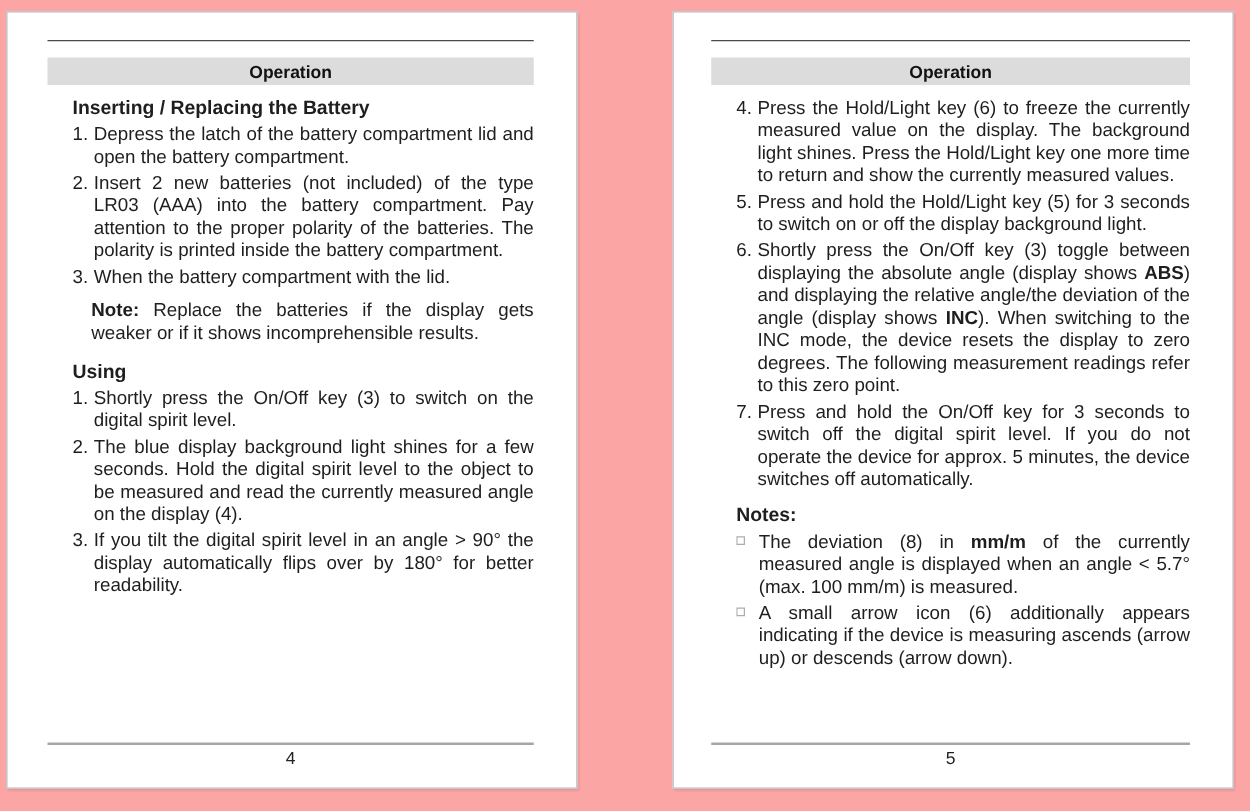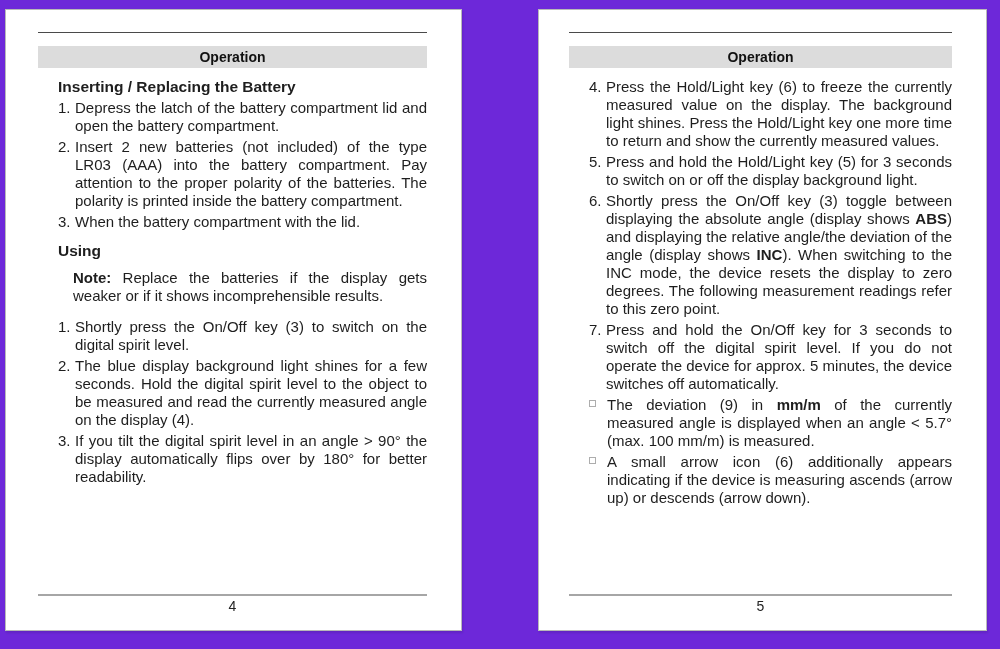--- a/index.html
+++ b/index.html
@@ -10,21 +10,21 @@
     --rule-light:#a6a6a6;
   }
   *{margin:0;padding:0;box-sizing:border-box;}
   html,body{background:#ffffff;}
   body{
     font-family:"Liberation Sans", sans-serif;
     color:var(--text);
     width:1000px;height:649px;
     position:relative;overflow:hidden;
   }
-  .canvas{position:absolute;left:0;top:0;width:1000px;height:649px;background:#6d28d9;}
+  .canvas{position:absolute;left:0;top:0;width:1000px;height:649px;background:#fca5a5;}
   .page{
     position:absolute;top:9px;height:622px;background:#fff;
     border:1px solid var(--page-border);
     box-shadow:1px 2px 2px rgba(0,0,0,0.10);
   }
   .page.left{left:5px;width:457px;}
   .page.right{left:538px;width:449px;}
   .page-inner{position:relative;height:100%;padding:22px 34px 0 32px;}
   .page.right .page-inner{padding:22px 34px 0 30px;}
   .top-rule{height:1px;background:var(--rule-dark);margin-bottom:13px;}
@@ -70,22 +70,22 @@
             <div class="li-body"><span>Depress the latch of the battery compartment lid and open the battery compartment.</span></div>
           </div>
           <div class="li">
             <span class="li-num">2.</span>
             <div class="li-body"><span>Insert 2 new batteries (not included) of the type LR03 (AAA) into the battery compartment. Pay attention to the proper polarity of the batteries. The polarity is printed inside the battery compartment.</span></div>
           </div>
           <div class="li">
             <span class="li-num">3.</span>
             <div class="li-body"><span>When the battery compartment with the lid.</span></div>
           </div>
+          <div class="blk note"><span class="b">Note:</span><span> Replace the batteries if the display gets weaker or if it shows incomprehensible results.</span></div>
           <div class="blk heading">Using</div>
-          <div class="blk note"><span class="b">Note:</span><span> Replace the batteries if the display gets weaker or if it shows incomprehensible results.</span></div>
           <div class="li">
             <span class="li-num">1.</span>
             <div class="li-body"><span>Shortly press the On/Off key (3) to switch on the digital spirit level.</span></div>
           </div>
           <div class="li">
             <span class="li-num">2.</span>
             <div class="li-body"><span>The blue display background light shines for a few seconds. Hold the digital spirit level to the object to be measured and read the currently measured angle on the display (4).</span></div>
           </div>
           <div class="li">
             <span class="li-num">3.</span>
@@ -115,25 +115,26 @@
             <div class="li-body"><span>Press and hold the Hold/Light key (5) for 3 seconds to switch on or off the display background light.</span></div>
           </div>
           <div class="li">
             <span class="li-num">6.</span>
             <div class="li-body"><span>Shortly press the On/Off key (3) toggle between displaying the absolute angle (display shows </span><span class="b">ABS</span><span>) and displaying the relative angle/the deviation of the angle (display shows </span><span class="b">INC</span><span>). When switching to the INC mode, the device resets the display to zero degrees. The following measurement readings refer to this zero point.</span></div>
           </div>
           <div class="li">
             <span class="li-num">7.</span>
             <div class="li-body"><span>Press and hold the On/Off key for 3 seconds to switch off the digital spirit level. If you do not operate the device for approx. 5 minutes, the device switches off automatically.</span></div>
           </div>
+          <div class="blk heading">Notes:</div>
           <div class="li">
             <span class="li-bullet">
               <span class="sq"></span>
             </span>
-            <div class="li-body"><span>The deviation (9) in </span><span class="b">mm/m</span><span> of the currently measured angle is displayed when an angle &lt; 5.7°(max. 100 mm/m) is measured.</span></div>
+            <div class="li-body"><span>The deviation (8) in </span><span class="b">mm/m</span><span> of the currently measured angle is displayed when an angle &lt; 5.7°(max. 100 mm/m) is measured.</span></div>
           </div>
           <div class="li">
             <span class="li-bullet">
               <span class="sq"></span>
             </span>
             <div class="li-body"><span>A small arrow icon (6) additionally appears indicating if the device is measuring ascends (arrow up) or descends (arrow down).</span></div>
           </div>
         </div>
       <div class="footer">
         <div class="footer-rule"></div>

